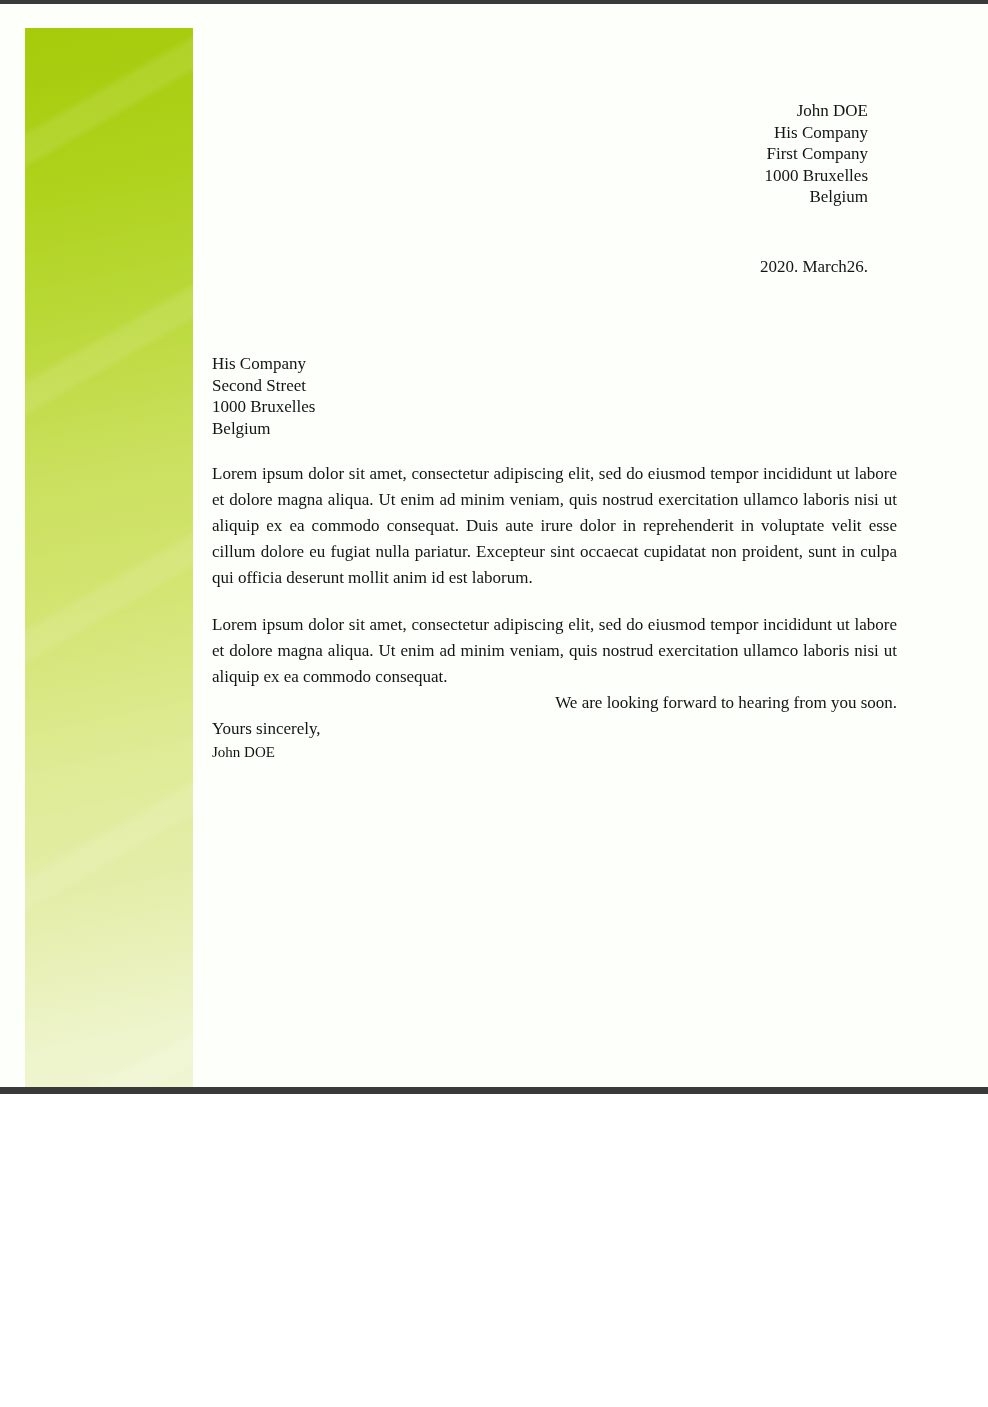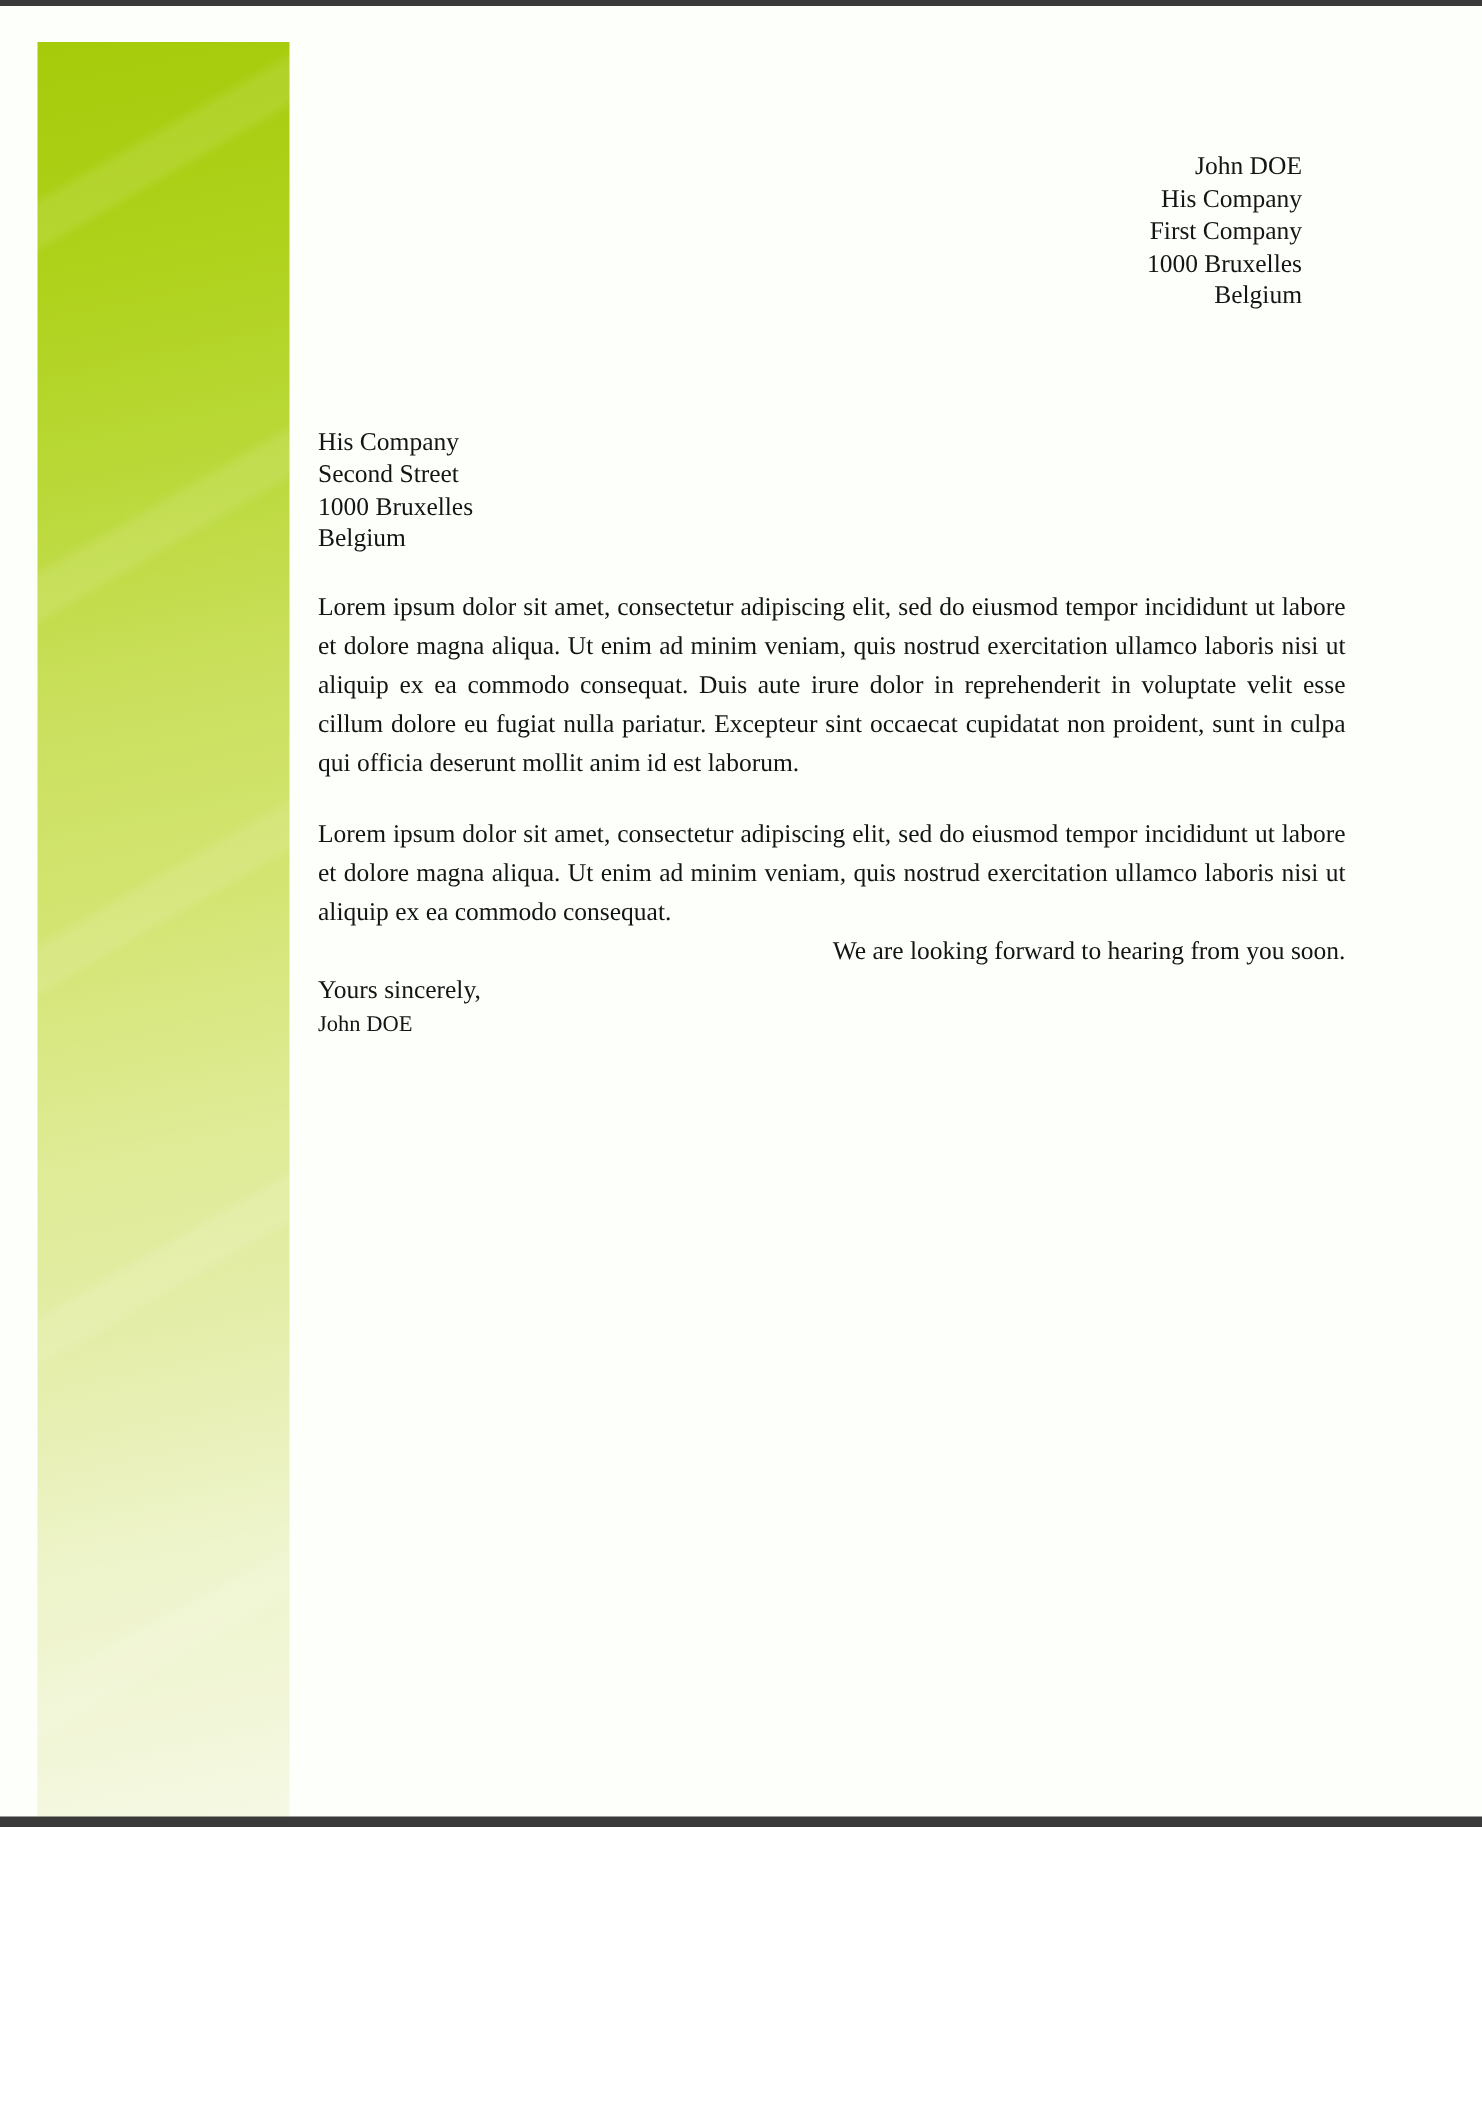--- a/index.html
+++ b/index.html
@@ -1,21 +1,21 @@
 <!DOCTYPE html>
 <html><head>
 <meta charset="utf-8">
 <style>
   html, body { margin: 0; padding: 0; }
   body { font-family: "Liberation Serif", serif; }
 
   .page {
     position: relative;
     width: 988px;
-    height: 1218px;
+    height: 1094px;
     background: #fdfffa;
     overflow: hidden;
     color: #141414;
   }
 
   .frame-bar {
     position: absolute;
     left: 0;
     width: 100%;
     background: #3a3a3a;
@@ -114,20 +114,21 @@
   <div class="content">
 
     <div class="sender">
       <div class="addr-line">John DOE</div>
       <div class="addr-line">His Company</div>
       <div class="addr-line">First Company</div>
       <div class="addr-line">1000 Bruxelles</div>
       <div class="addr-line">Belgium</div>
     </div>
 
+    <div class="date">2020. March26.</div>
 
     <div class="recipient">
       <div class="addr-line">His Company</div>
       <div class="addr-line">Second Street</div>
       <div class="addr-line">1000 Bruxelles</div>
       <div class="addr-line">Belgium</div>
     </div>
 
 
     <p class="para first">Lorem ipsum dolor sit amet, consectetur adipiscing elit, sed do eiusmod tempor incididunt ut labore et dolore magna aliqua. Ut enim ad minim veniam, quis nostrud exercitation ullamco laboris nisi ut aliquip ex ea commodo consequat. Duis aute irure dolor in reprehenderit in voluptate velit esse cillum dolore eu fugiat nulla pariatur. Excepteur sint occaecat cupidatat non proident, sunt in culpa qui officia deserunt mollit anim id est laborum.</p>

